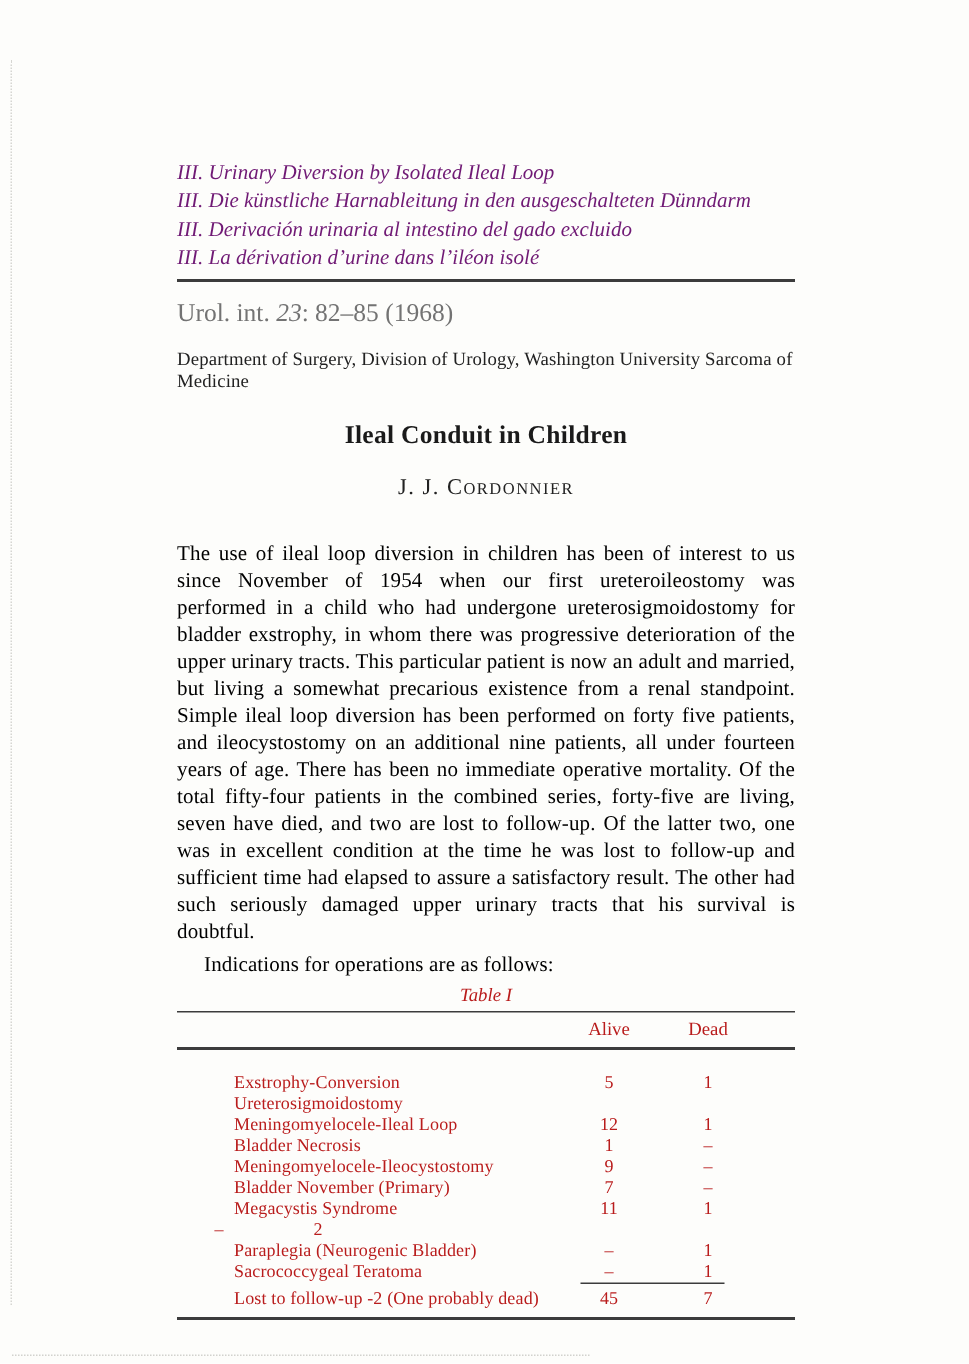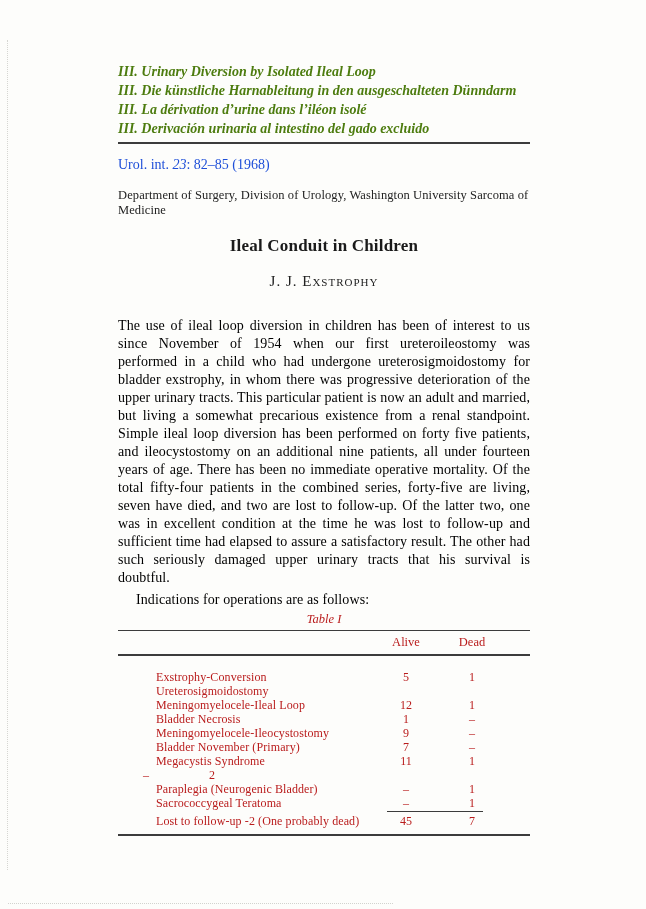--- a/index.html
+++ b/index.html
@@ -22,31 +22,31 @@
   }
   .edge-bottom {
     position: absolute; left: 8px; top: 903px; width: 385px; height: 0;
     border-top: 1px dotted #d2d2ce;
   }
   .content {
     position: absolute; left: 118px; top: 0; width: 412px;
   }
   
   .series-titles {
-    margin-top: 62px;
-    font-style: italic; font-weight: 700;
+    margin-top: 106px;
+    font-style: italic; font-weight: 400;
     font-size: 14px; line-height: 19px;
-    color: #4d7c0f;
+    color: #701a75;
   }
   .rule {
     border: none; border-top: 2px solid #3c3c3c; height: 0; width: 100%;
   }
   .rule-header { margin-top: 4px; }
   .citation {
-    margin-top: 13px; font-size: 14px; line-height: 16px; color: #1d4ed8;
+    margin-top: 13px; font-size: 17px; line-height: 16px; color: #737373;
   }
   .citation .ital { font-style: italic; }
   .affiliation {
     margin-top: 15px; font-size: 12.5px; line-height: 15px; color: #222;
     letter-spacing: 0.1px;
   }
   .title {
     margin-top: 17px; font-size: 17px; line-height: 22px; font-weight: 700;
     text-align: center; letter-spacing: 0.2px; color: #1a1a1a;
   }
@@ -90,33 +90,33 @@
 
 <div class="page">
   <div class="edge-left"></div>
   <div class="edge-bottom"></div>
 
   <div class="content">
 
     <div class="series-titles">
       <div>III. Urinary Diversion by Isolated Ileal Loop</div>
       <div>III. Die künstliche Harnableitung in den ausgeschalteten Dünndarm</div>
+      <div>III. Derivación urinaria al intestino del gado excluido</div>
       <div>III. La dérivation d’urine dans l’iléon isolé</div>
-      <div>III. Derivación urinaria al intestino del gado excluido</div>
     </div>
 
     <div class="rule rule-header"></div>
 
     <p class="citation"><span>Urol. int. </span><span class="ital">23</span><span>: 82–85 (1968)</span></p>
 
     <p class="affiliation">Department of Surgery, Division of Urology, Washington University Sarcoma of Medicine</p>
 
     <h1 class="title">Ileal Conduit in Children</h1>
 
-    <div class="author">J. J. Exstrophy</div>
+    <div class="author">J. J. Cordonnier</div>
 
     <p class="body-text">The use of ileal loop diversion in children has been of interest to us since November of 1954 when our first ureteroileostomy was performed in a child who had undergone ureterosigmoidostomy for bladder exstrophy, in whom there was progressive deterioration of the upper urinary tracts. This particular patient is now an adult and married, but living a somewhat precarious existence from a renal standpoint. Simple ileal loop diversion has been performed on forty five patients, and ileocystostomy on an additional nine patients, all under fourteen years of age. There has been no immediate operative mortality. Of the total fifty-four patients in the combined series, forty-five are living, seven have died, and two are lost to follow-up. Of the latter two, one was in excellent condition at the time he was lost to follow-up and sufficient time had elapsed to assure a satisfactory result. The other had such seriously damaged upper urinary tracts that his survival is doubtful.</p>
     <p class="body-text indications">Indications for operations are as follows:</p>
 
     <div class="table-wrap">
       <div class="table-caption">Table I</div>
       <div class="rule t-rule-top"></div>
 
       <div class="thead-row">
         <span class="t-label"></span>

